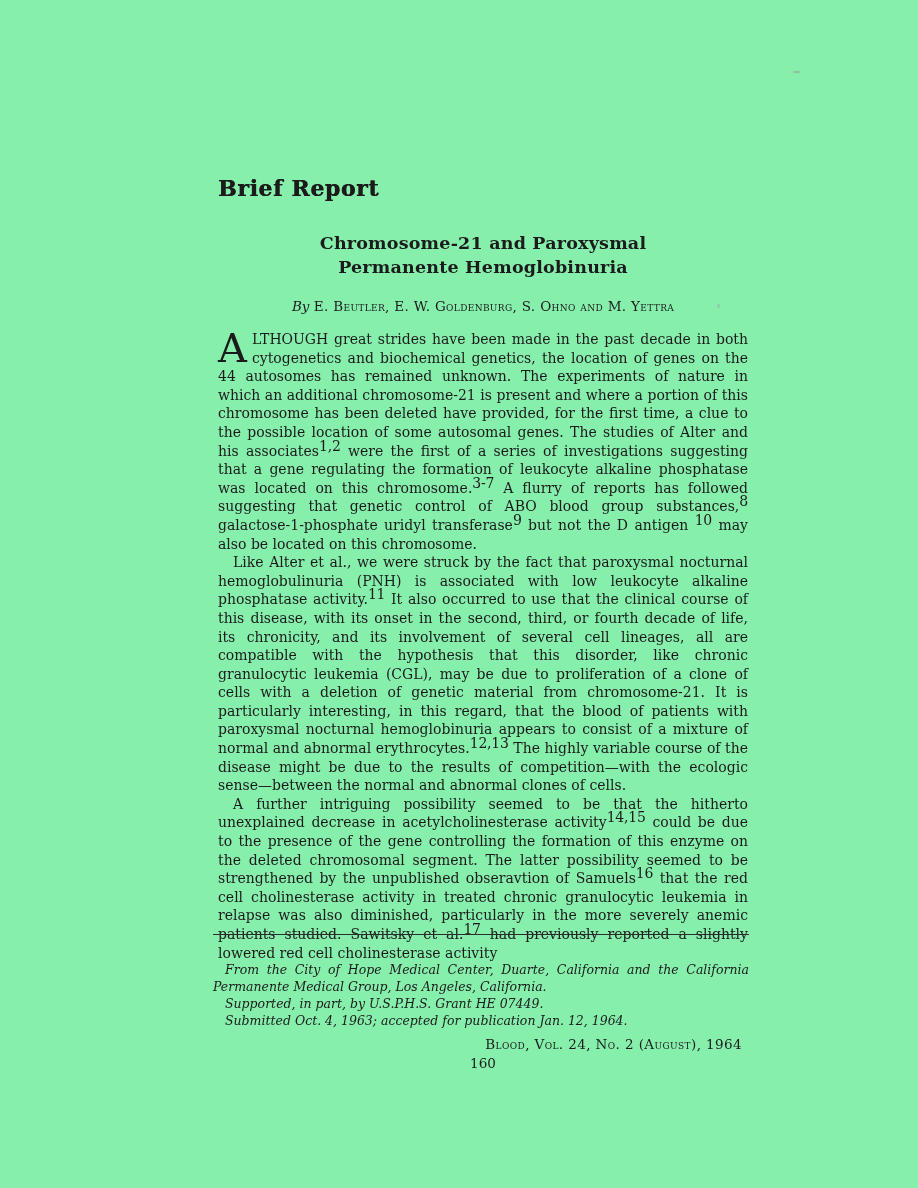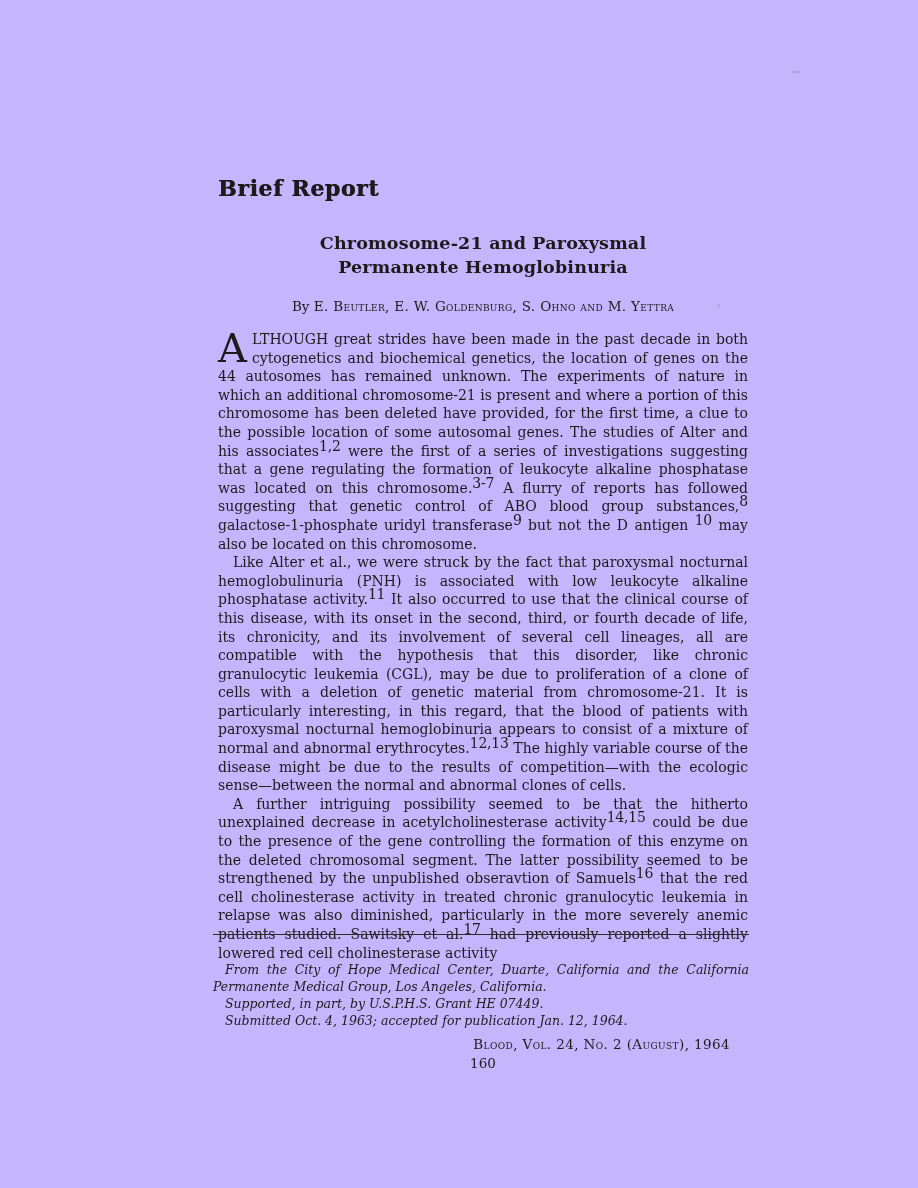--- a/index.html
+++ b/index.html
@@ -5,21 +5,21 @@
   html, body {
     margin: 0;
     padding: 0;
     background: #e8e8e8;
   }
   .page {
     position: relative;
     width: 918px;
     height: 1188px;
     margin: 0 auto;
-    background: #c4b5fd;
+    background: #86efac;
     color: #1b1b1b;
     font-family: "DejaVu Serif", serif;
     overflow: hidden;
   }
   .scan-artifact {
     position: absolute;
     background: #9a9a9a;
     opacity: 0.55;
     border-radius: 1px;
   }
@@ -47,21 +47,21 @@
     line-height: 24px;
     font-weight: 700;
     letter-spacing: 0.2px;
   }
   .byline {
     margin-top: 19px;
     text-align: center;
     font-size: 13.5px;
     line-height: 16px;
   }
-  .byline .by-prefix { }
+  .byline .by-prefix { font-style: italic; }
   .small-caps {
     font-variant: small-caps;
     letter-spacing: 0.35px;
   }
   .body-text {
     margin-top: 16px;
     font-size: 14px;
     line-height: 18.6px;
     text-align: justify;
   }
@@ -96,21 +96,21 @@
     position: absolute;
     left: 218px;
     top: 1055px;
     width: 530px;
     text-align: center;
     font-size: 13.5px;
   }
   .journal-line {
     position: absolute;
     top: 1036px;
-    right: 188px;
+    right: 176px;
     font-size: 13.5px;
     letter-spacing: 0.4px;
   }
 </style>
 </head>
 <body>
 
 <div class="page">
 
   <span class="scan-artifact artifact-top-right"></span>

